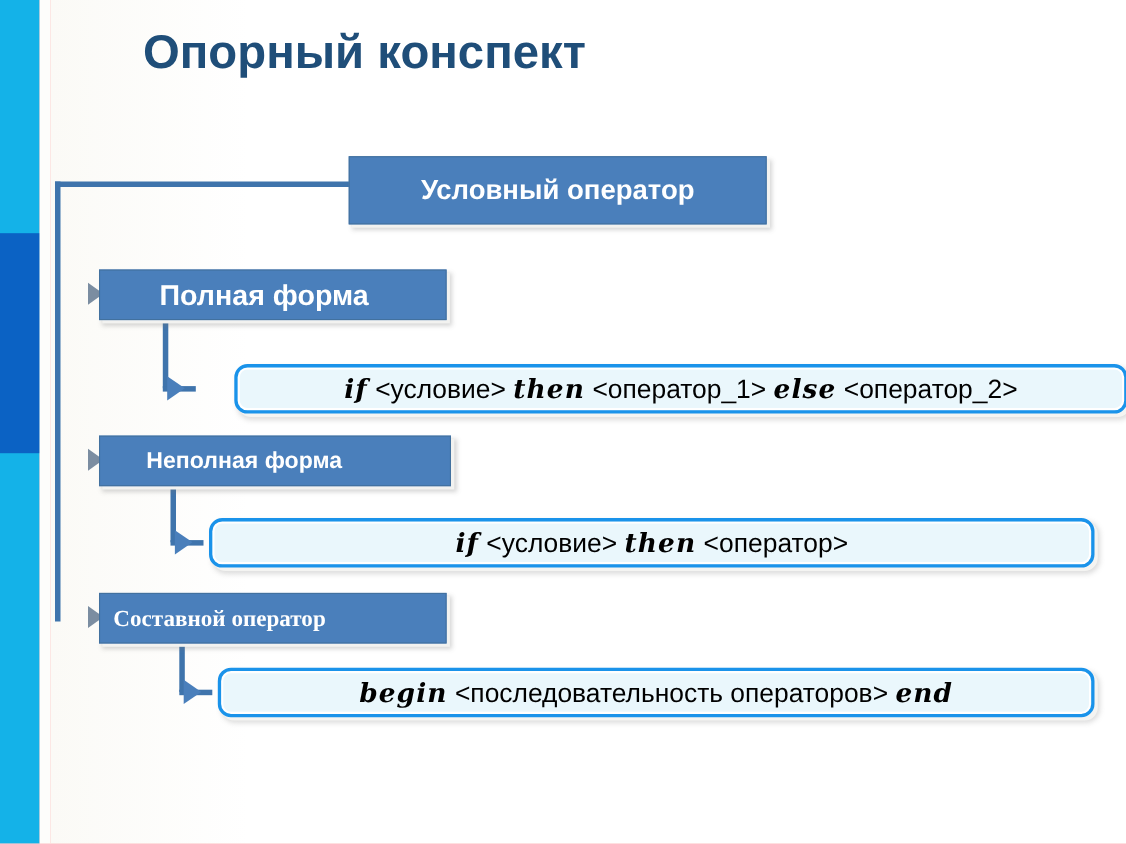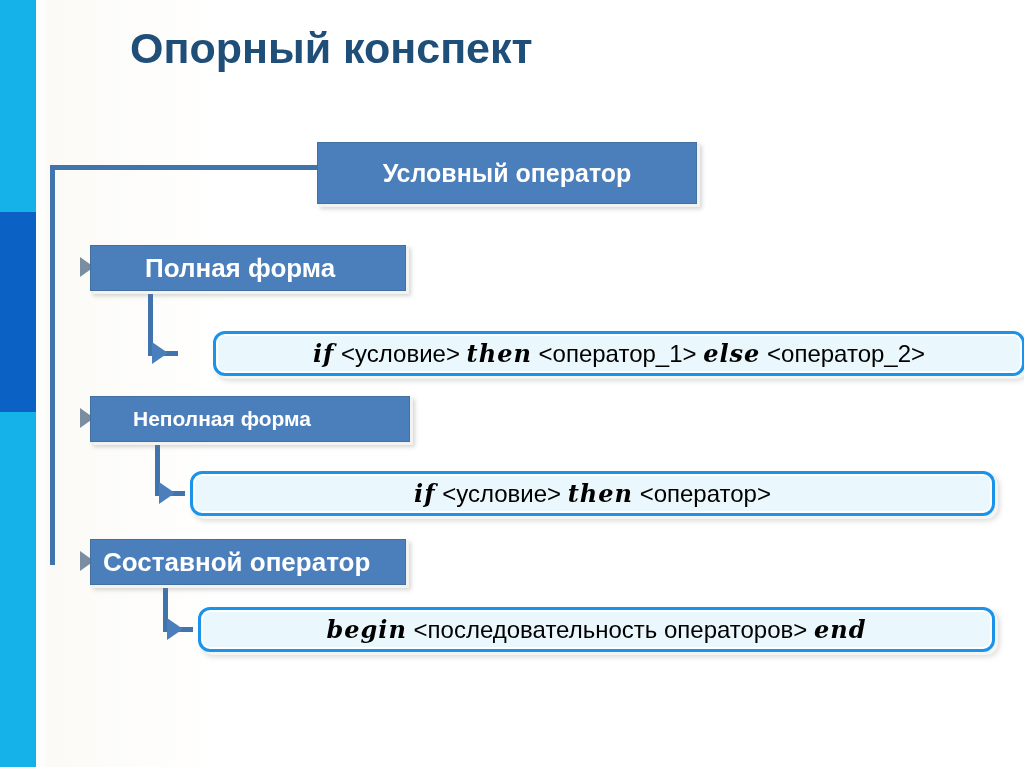--- a/index.html
+++ b/index.html
@@ -107,22 +107,23 @@
     width: 320px;
     height: 46px;
     font-size: 21px;
     padding-left: 42px;
   }
   #box-compound {
     left: 90px;
     top: 539px;
     width: 316px;
     height: 46px;
-    font-size: 26px;
+    font-size: 21px;
     padding-left: 12px;
+    font-family: Liberation Serif, serif;
   }
 
   
   .codebox {
     position: absolute;
     box-sizing: border-box;
     background: #eaf7fc;
     border: 3px solid #1a93ea;
     border-radius: 12px;
     box-shadow: inset 0 0 0 2px #ffffff, 3px 3px 0 0 #f4f4f2, 4px 4px 5px 1px rgba(120,120,120,0.25);

